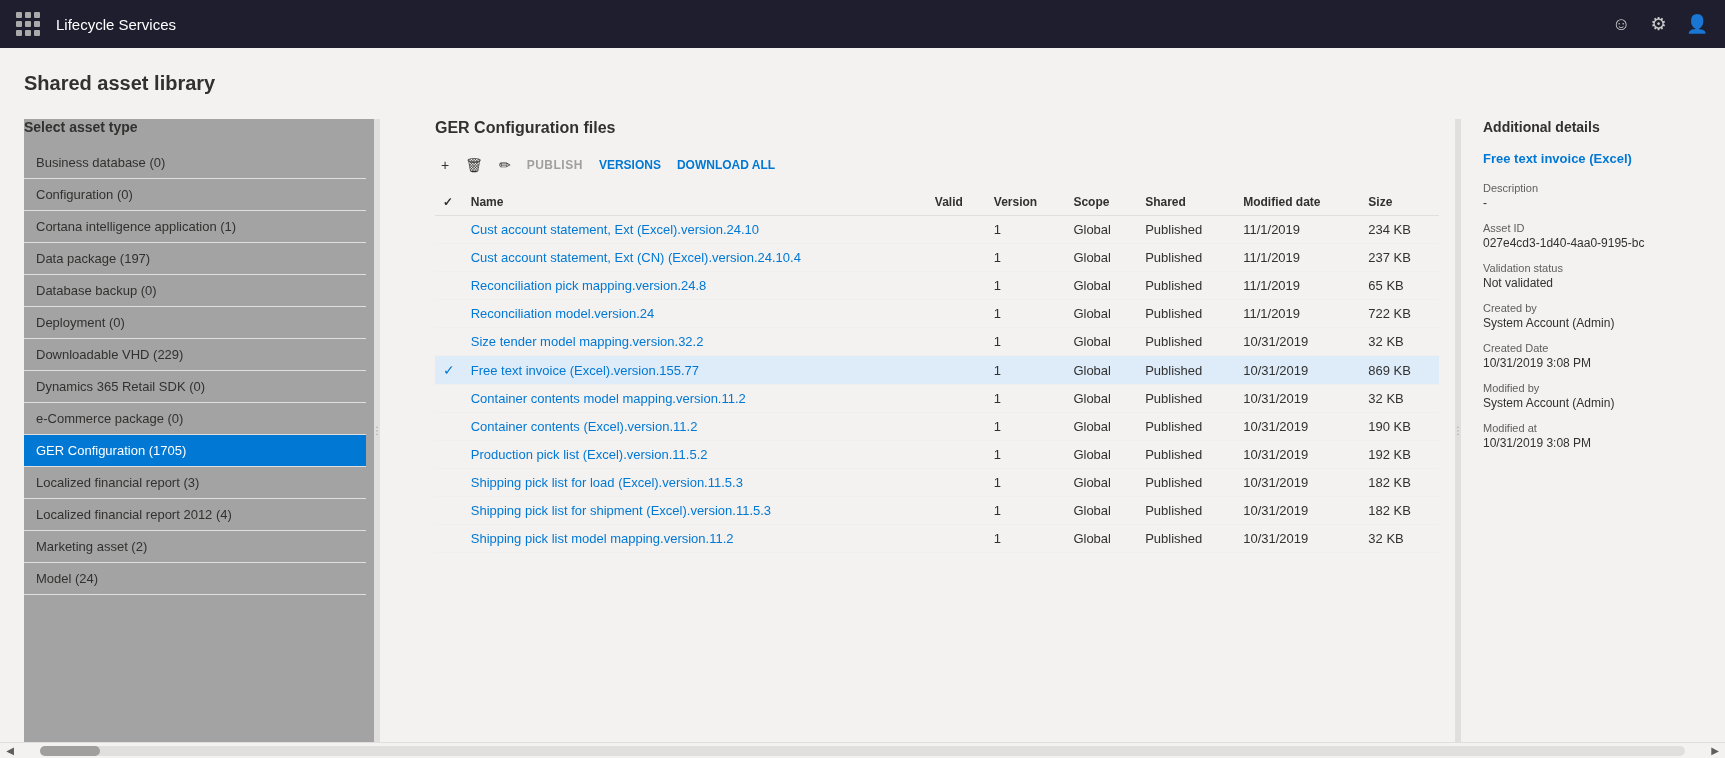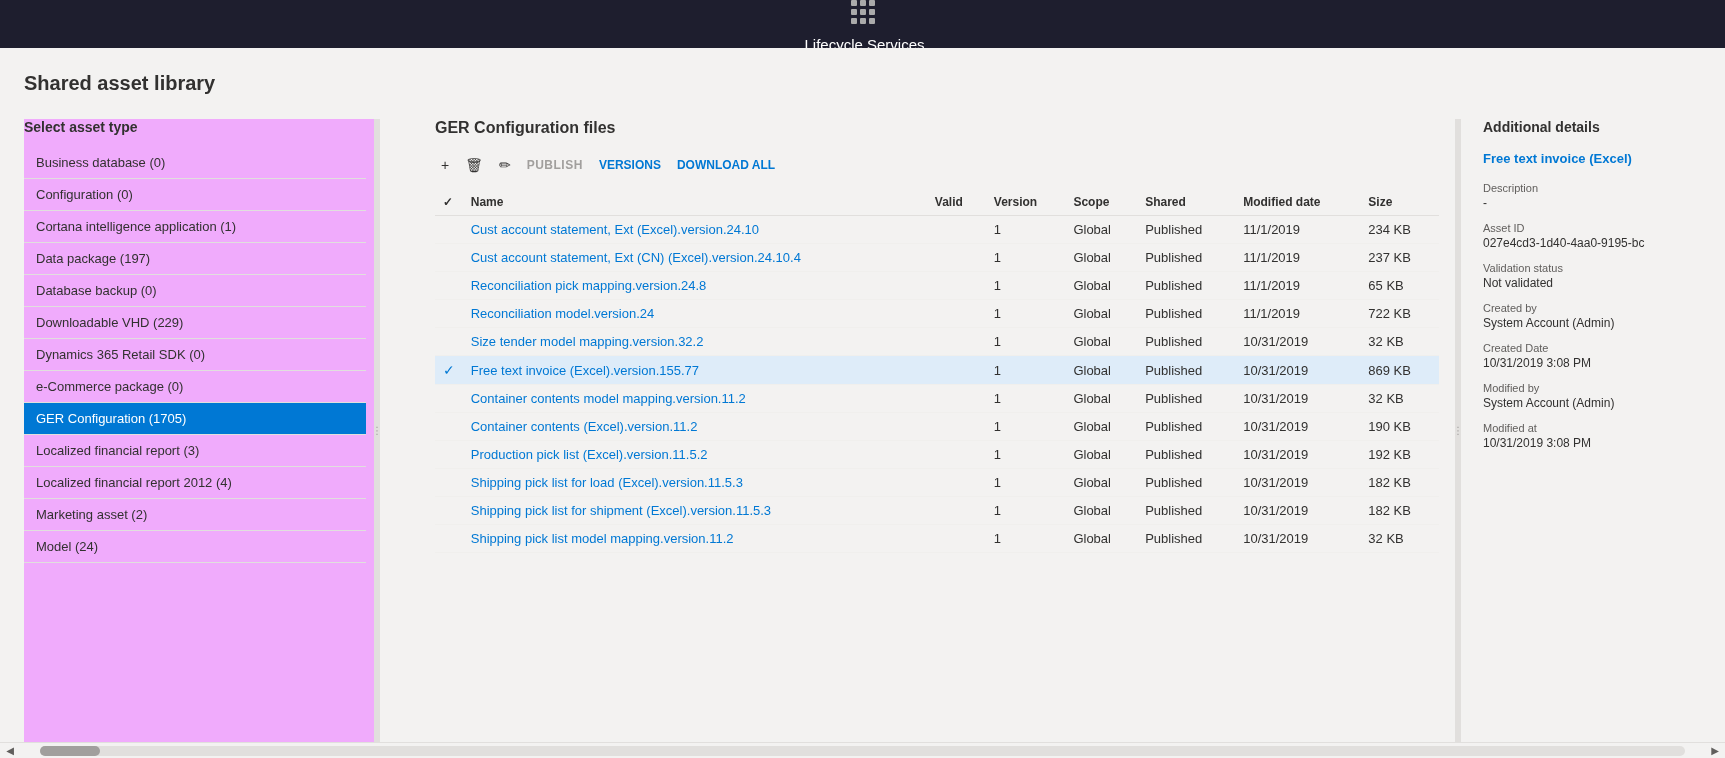--- a/index.html
+++ b/index.html
@@ -8,21 +8,20 @@
     
     .topbar {
       background: #1e1e2e;
       color: #fff;
       height: 48px;
       display: flex;
       align-items: center;
       padding: 0 16px;
       flex-shrink: 0;
       gap: 12px;
-      flex-direction: column;
     }
     .topbar-dots { display: grid; grid-template-columns: repeat(3,6px); gap: 3px; cursor: pointer; }
     .topbar-dots span { width: 6px; height: 6px; background: #aaa; border-radius: 1px; display: block; }
     .topbar-title { font-size: 15px; color: #fff; font-weight: 400; margin-left: 4px; }
     .topbar-icons { margin-left: auto; display: flex; gap: 20px; align-items: center; }
     .topbar-icon { color: #ccc; cursor: pointer; font-size: 18px; }
 
     
     .main-area {
       display: flex;
@@ -52,21 +51,21 @@
       flex: 1;
       overflow: hidden;
       gap: 0;
     }
 
     
     .asset-type-panel {
       width: 350px;
       flex-shrink: 0;
       overflow-y: auto;
-      background: #f0abfc;
+      background: #a3a3a3;
       padding-right: 8px;
     }
     .asset-type-title {
       font-size: 14px;
       font-weight: 600;
       color: #323130;
       margin-bottom: 12px;
     }
     .asset-type-list { list-style: none; }
     .asset-type-item {
@@ -265,20 +264,21 @@
     <div class="content-row">
 
       <div class="asset-type-panel">
         <div class="asset-type-title">Select asset type</div>
         <ul class="asset-type-list" id="asset-type-list">
             <li class="asset-type-item">Business database (0)</li>
             <li class="asset-type-item">Configuration (0)</li>
             <li class="asset-type-item">Cortana intelligence application (1)</li>
             <li class="asset-type-item">Data package (197)</li>
             <li class="asset-type-item">Database backup (0)</li>
+            <li class="asset-type-item">Deployment (0)</li>
             <li class="asset-type-item">Downloadable VHD (229)</li>
             <li class="asset-type-item">Dynamics 365 Retail SDK (0)</li>
             <li class="asset-type-item">e-Commerce package (0)</li>
             <li class="asset-type-item active">GER Configuration (1705)</li>
             <li class="asset-type-item">Localized financial report (3)</li>
             <li class="asset-type-item">Localized financial report 2012 (4)</li>
             <li class="asset-type-item">Marketing asset (2)</li>
             <li class="asset-type-item">Model (24)</li>
           </ul>
       </div>

